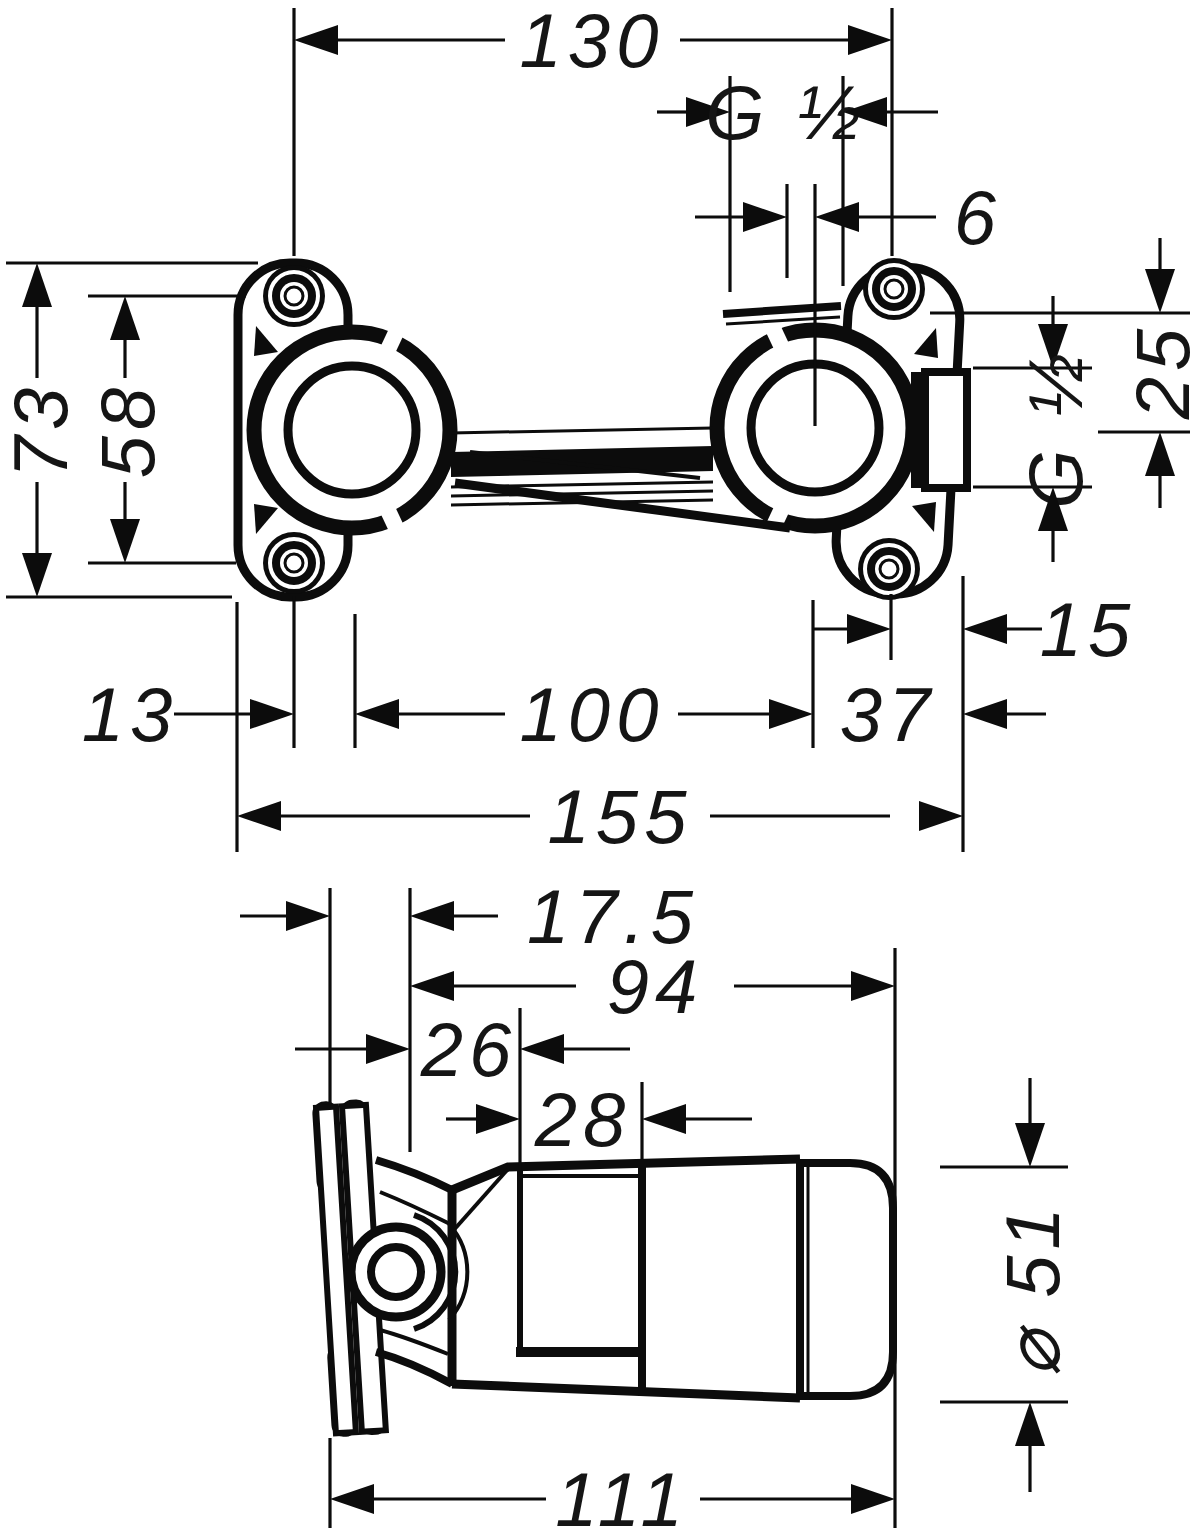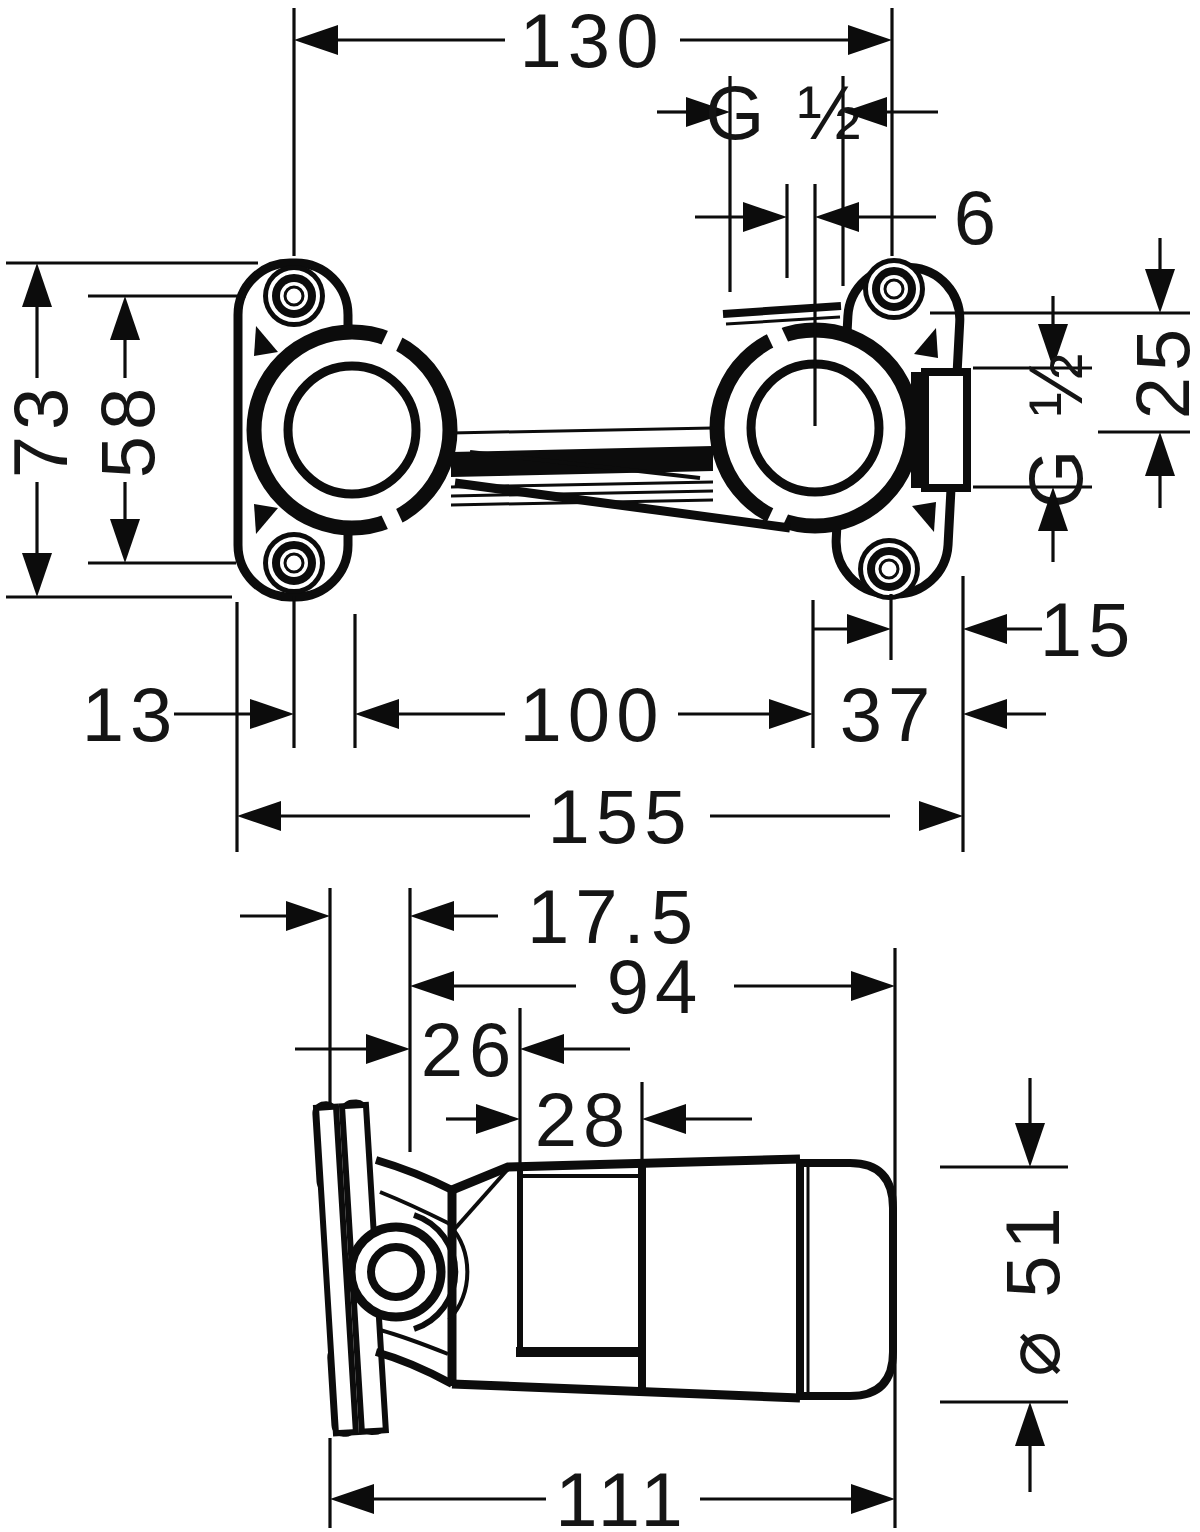--- a/index.html
+++ b/index.html
@@ -1,17 +1,17 @@
 <!DOCTYPE html>
 <html><head>
 <meta charset="utf-8">
 <style>
   html,body{margin:0;padding:0;background:#ffffff;}
   .stage{position:relative;width:1200px;height:1532px;background:#ffffff;overflow:hidden;
-         font-family:"Liberation Sans", sans-serif;}
+         font-family:"Liberation Sans", sans-serif;font-style:italic;}
   svg{position:absolute;left:0;top:0;}
   .e{stroke:#0c0c0c;stroke-width:3.2;fill:none;stroke-linecap:butt;}
   .p6{stroke:#0c0c0c;stroke-width:6;fill:none;}
   .p4{stroke:#0c0c0c;stroke-width:4;fill:none;}
   .p3{stroke:#0c0c0c;stroke-width:3;fill:none;}
   .p8{stroke:#0c0c0c;stroke-width:8;fill:none;}
   .p9{stroke:#0c0c0c;stroke-width:9;fill:none;}
   .p8w{stroke:#0c0c0c;stroke-width:8;fill:#ffffff;}
   .p9w{stroke:#0c0c0c;stroke-width:9;fill:#ffffff;}
   .p15w{stroke:#0c0c0c;stroke-width:15;fill:#ffffff;}

